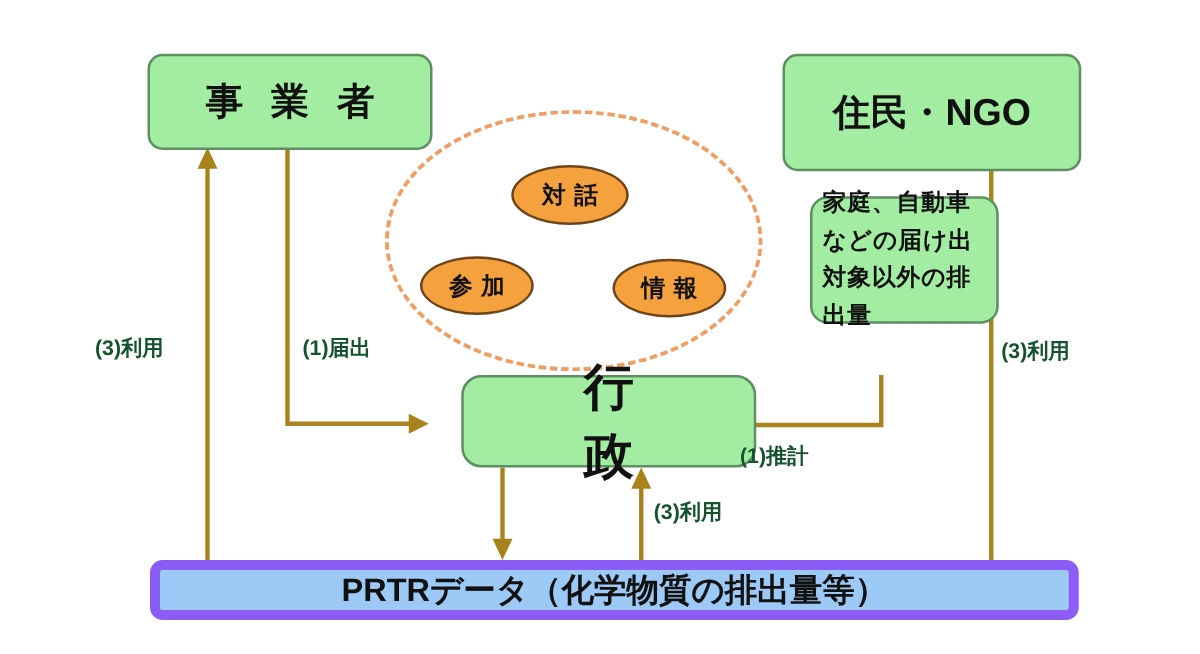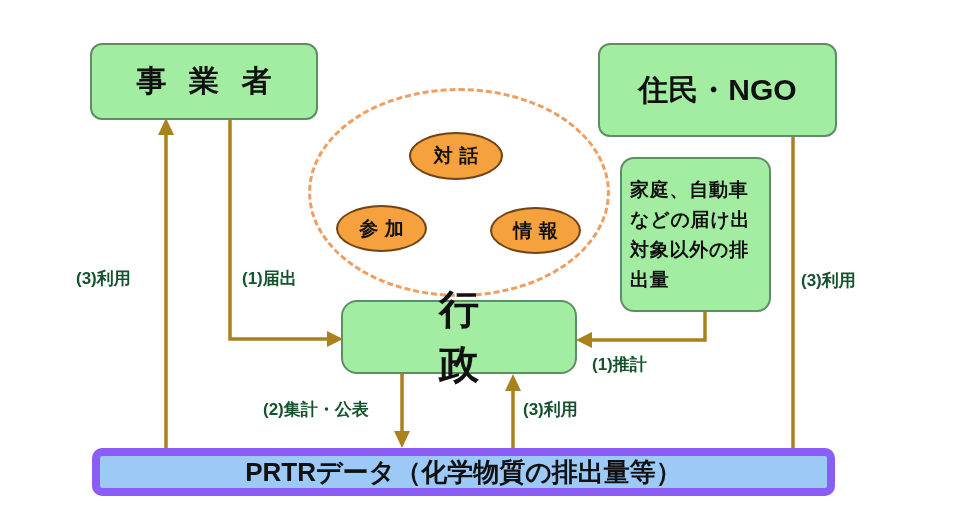--- a/index.html
+++ b/index.html
@@ -5,30 +5,30 @@
   html,body{margin:0;padding:0;background:#ffffff;}
   body{font-family:"Liberation Sans","DejaVu Sans",sans-serif;}
   .canvas{position:relative;width:960px;height:523px;background:#ffffff;overflow:hidden;}
 
   .arrows{position:absolute;left:0;top:0;z-index:1;}
 
   .cycle{position:absolute;left:308px;top:88px;width:302px;height:209px;
          border:3px dashed #ef9d60;border-radius:50%;z-index:1;box-sizing:border-box;}
 
   .node{position:absolute;display:flex;align-items:center;justify-content:center;
-        box-sizing:border-box;color:#111111;font-weight:bold;z-index:2;text-align:center;}
+        box-sizing:border-box;color:#111111;font-weight:bold;z-index:2;text-align:center;margin-left:28px;}
   .green{background:#a3eda3;border:2px solid #5e8f63;border-radius:12px;}
   .blue{background:#9cc9f6;border:8px solid #8b5cf6;border-radius:10px;}
 
   .node-business{left:90px;top:43px;width:228px;height:77px;font-size:30px;
                  letter-spacing:0.75em;padding-left:0.75em;}
   .node-residents{left:598px;top:43px;width:239px;height:94px;font-size:30px;}
   .node-government{left:341px;top:300px;width:236px;height:74px;font-size:40px;
                    letter-spacing:1.5em;padding-left:1.5em;border-radius:16px;}
-  .node-household{left:620px;top:157px;width:151px;height:155px;font-size:19px;
+  .node-household{left:620px;top:157px;width:151px;height:102px;font-size:19px;
                   border-radius:14px;flex-direction:column;align-items:flex-start;
                   justify-content:center;padding:16px 8px;text-align:left;
                   line-height:30px;letter-spacing:0.04em;}
   .node-prtr{left:92px;top:448px;width:743px;height:48px;font-size:26px;}
 
   .concept{position:absolute;display:flex;align-items:center;justify-content:center;
            background:#f5a13d;border:2.5px solid #6e4418;border-radius:50%;
            color:#111111;font-weight:bold;font-size:19px;z-index:3;box-sizing:border-box;
            letter-spacing:0.35em;padding-left:0.35em;}
   .concept-dialogue{left:409px;top:132px;width:94px;height:48px;}
@@ -101,17 +101,16 @@
     <span>参加</span>
   </div>
 
   <div class="concept concept-information">
     <span>情報</span>
   </div>
 
   <div class="flow-label lbl-use-left">(3)利用</div>
   <div class="flow-label lbl-notify">(1)届出</div>
   <div class="flow-label lbl-estimate">(1)推計</div>
-  <div class="flow-label lbl-aggregate">(2)集計・公表</div>
   <div class="flow-label lbl-use-middle">(3)利用</div>
   <div class="flow-label lbl-use-right">(3)利用</div>
 
 </div>
 
 </body></html>

